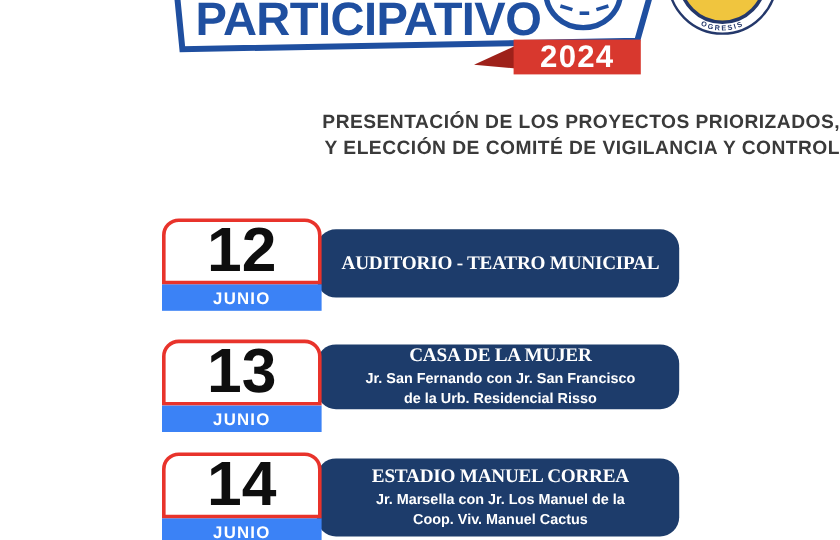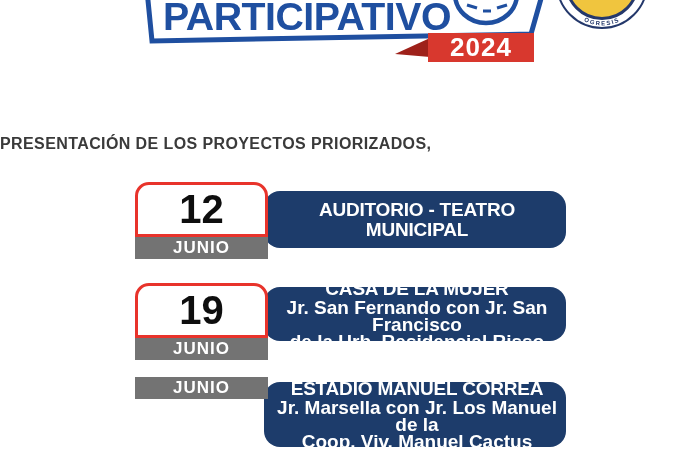--- a/index.html
+++ b/index.html
@@ -6,44 +6,44 @@
   .stage {
     position:relative; width:700px; height:450px; overflow:hidden;
     background:#ffffff; font-family:"Liberation Sans", sans-serif;
   }
   
   .header-svg { position:absolute; top:0; left:0; }
 
   
   .intro {
     position:absolute; top:93px; left:0; right:0;
-    text-align:left; font-weight:bold; color:#3a3a3a;
-    font-size:16px; line-height:20.5px; letter-spacing:0.4px;margin-top:41px;
+    text-align:right; font-weight:bold; color:#3a3a3a;
+    font-size:16px; line-height:20.5px; letter-spacing:0.4px;
   }
 
   
   .venue-box {
     position:absolute; left:264px; width:302px; box-sizing:border-box;
     background:#1d3c6b; border-radius:16px; color:#ffffff;
     display:flex; flex-direction:column; justify-content:center;
     text-align:center; z-index:1; padding-left:4px;
   }
-  .venue-line { font-size:19px; font-weight:bold; line-height:20px; letter-spacing:-0.2px; }
-  .addr-line  { font-size:19px; font-weight:bold; line-height:17px; }
+  .venue-line { font-size:16px; font-weight:bold; line-height:20px; letter-spacing:-0.2px;font-family:Liberation Serif, serif; }
+  .addr-line  { font-size:12px; font-weight:bold; line-height:17px; }
 
   .date-box { position:absolute; left:135px; width:133px; box-sizing:border-box; z-index:2; }
   .day {
     box-sizing:border-box; background:#ffffff;
     border:3px solid #e8332b; border-radius:14px 14px 0 0;
     height:55px; line-height:49px; text-align:center;
-    font-size:40px; font-weight:bold; color:#0e0e0e;
+    font-size:52px; font-weight:bold; color:#0e0e0e;
   }
   .month {
-    background:#737373; height:22px; line-height:22px; text-align:center;
-    color:#ffffff; font-size:17px; font-weight:bold; letter-spacing:1px;
+    background:#3b82f6; height:22px; line-height:22px; text-align:center;
+    color:#ffffff; font-size:14px; font-weight:bold; letter-spacing:1px;
   }
 </style>
 </head>
 <body>
 
 <div class="stage">
 
   <svg class="header-svg" width="700" height="75" viewBox="0 0 700 75">
 
     <polygon points="144,-40 552,-40 531,34 152,41" fill="#ffffff" stroke="#1f4fa0" stroke-width="5"></polygon>
@@ -67,20 +67,21 @@
       <circle cx="602" cy="-17" r="35.5" fill="#f0c53e" stroke="#24386b" stroke-width="3"></circle>
       <path id="sealArc" d="M 565,2 A 41,41 0 0 0 639,2" fill="none"></path>
       <text font-size="6" font-weight="bold" fill="#24386b" letter-spacing="1.5">
         <textPath href="#sealArc" startOffset="50%" text-anchor="middle">OGRESIS</textPath>
       </text>
     </g>
   </svg>
 
   <div class="intro">
     <div>PRESENTACIÓN DE LOS PROYECTOS PRIORIZADOS,</div>
+    <div>Y ELECCIÓN DE COMITÉ DE VIGILANCIA Y CONTROL</div>
   </div>
 
   <div>
     <div class="venue-box" style="top:191px; height:57px">
       <div class="venue-line">AUDITORIO - TEATRO MUNICIPAL</div>
       <div class="addr-line"></div>
       <div class="addr-line"></div>
     </div>
     <div class="date-box" style="top:182px">
       <div class="day">12</div>
@@ -89,30 +90,31 @@
   </div>
 
   <div>
     <div class="venue-box" style="top:287px; height:54px">
       <div class="venue-line">CASA DE LA MUJER</div>
       <div class="venue-line"></div>
       <div class="addr-line">Jr. San Fernando con Jr. San Francisco</div>
       <div class="addr-line">de la Urb. Residencial Risso</div>
     </div>
     <div class="date-box" style="top:283px">
-      <div class="day">19</div>
+      <div class="day">13</div>
       <div class="month">JUNIO</div>
     </div>
   </div>
 
   <div>
     <div class="venue-box" style="top:382px; height:65px">
       <div class="venue-line">ESTADIO MANUEL CORREA</div>
       <div class="venue-line"></div>
       <div class="addr-line">Jr. Marsella con Jr. Los Manuel de la</div>
       <div class="addr-line">Coop. Viv. Manuel Cactus</div>
     </div>
     <div class="date-box" style="top:377px">
+      <div class="day">14</div>
       <div class="month">JUNIO</div>
     </div>
   </div>
 
 </div>
 
 </body></html>

